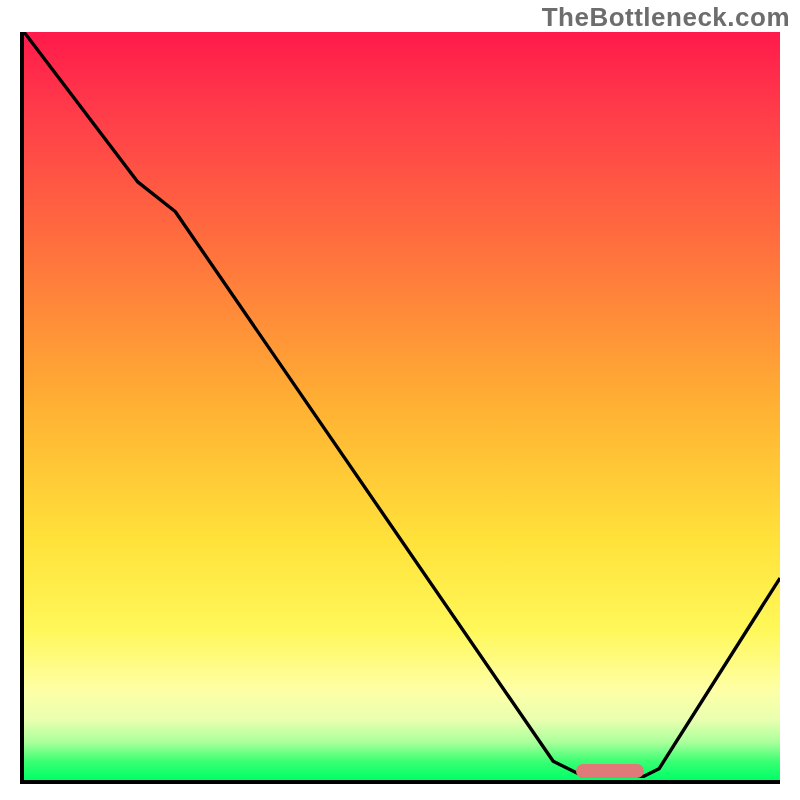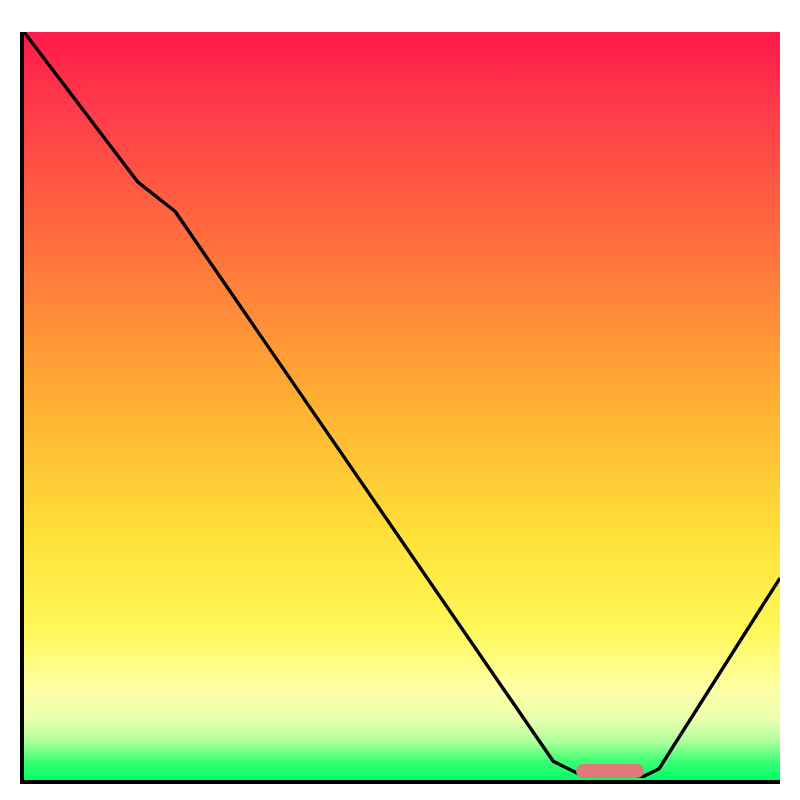--- a/index.html
+++ b/index.html
@@ -65,20 +65,21 @@
     height: 14px;
     border-radius: 8px;
     background: #e07a7a;
   }
 </style>
 </head>
 <body>
 
 <div class="frame">
 
+  <div class="watermark">TheBottleneck.com</div>
 
   <div class="plot-area">
     <div class="gradient-bg"></div>
 
     <svg class="curve" viewBox="0 0 100 100" preserveAspectRatio="none">
       <path id="curve-path" fill="none" stroke="#000" stroke-width="0.45" stroke-linejoin="round" d="M0.00 0.00 L15.00 20.00 L20.00 24.00 L70.00 97.50 L74.00 99.50 L82.00 99.50 L84.00 98.50 L100.00 73.00"></path>
     </svg>
 
     <div id="marker" class="marker" style="left: 551.88px; width: 68.04px; top: 732.024px; background: rgb(224, 122, 122);"></div>
   </div>

